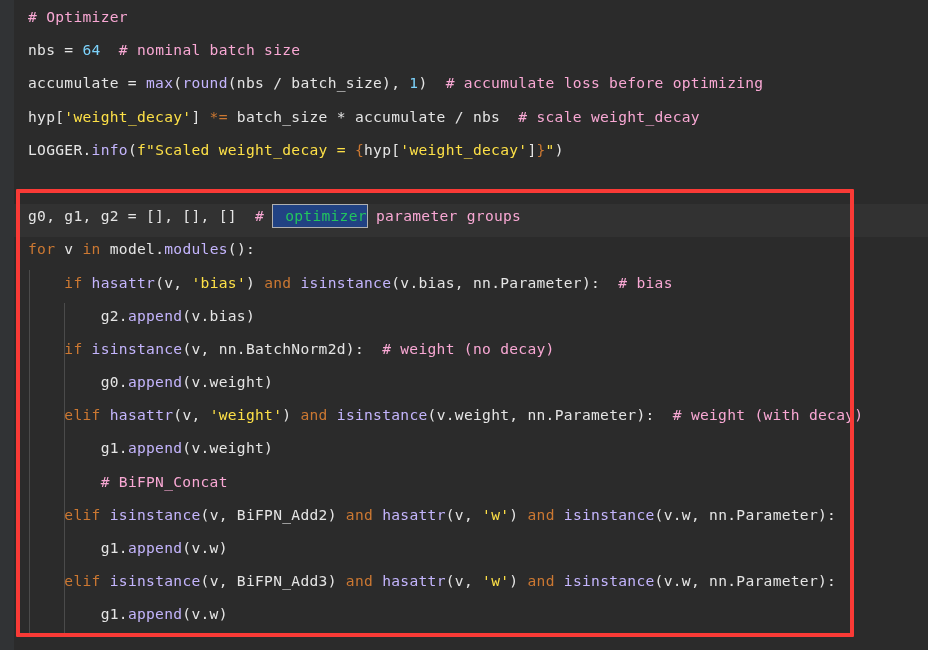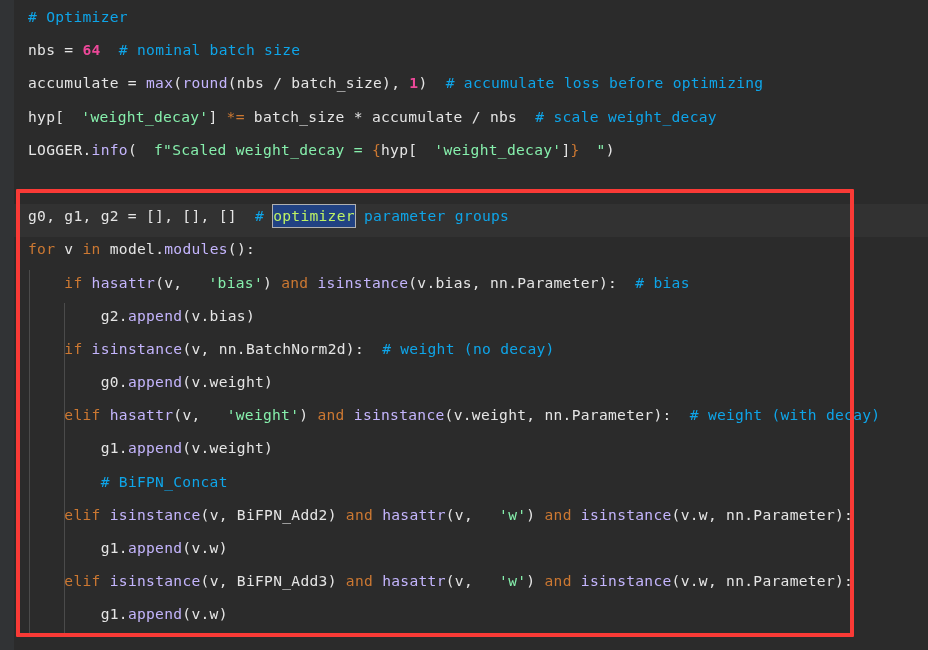--- a/index.html
+++ b/index.html
@@ -73,33 +73,33 @@
   
   .indent-guide {
     position: absolute;
     width: 1px;
     background: #4B4B4B;
     z-index: 2;
   }
 
   
   .kw   { color: #CC7832; }
-  .num  { color: #ec4899; font-weight: bold; }
-  .str  { color: #86efac; margin-left: 17px; }
-  .cmt  { color: #0ea5e9; }
+  .num  { color: #7dd3fc; }
+  .str  { color: #fde047; }
+  .cmt  { color: #f9a8d4; }
   .fn   { color: #c4b5fd; }
   .def  { color: #e5e5e5; }
   .fstr-brace { color: #CC7832; }
 
   
   .sel {
     background: #214283;
     outline: 1px solid #B0B0B0;
-    color: #bef264;
-    padding: 2px 0 3px 0;
+    color: #22c55e;
+    padding: 2px 0 3px 12px;
   }
 </style>
 </head>
 <body>
 
 <div id="editor">
 
   <div class="gutter"></div>
 
   <div class="line-highlight" style="top:204px;"></div>

